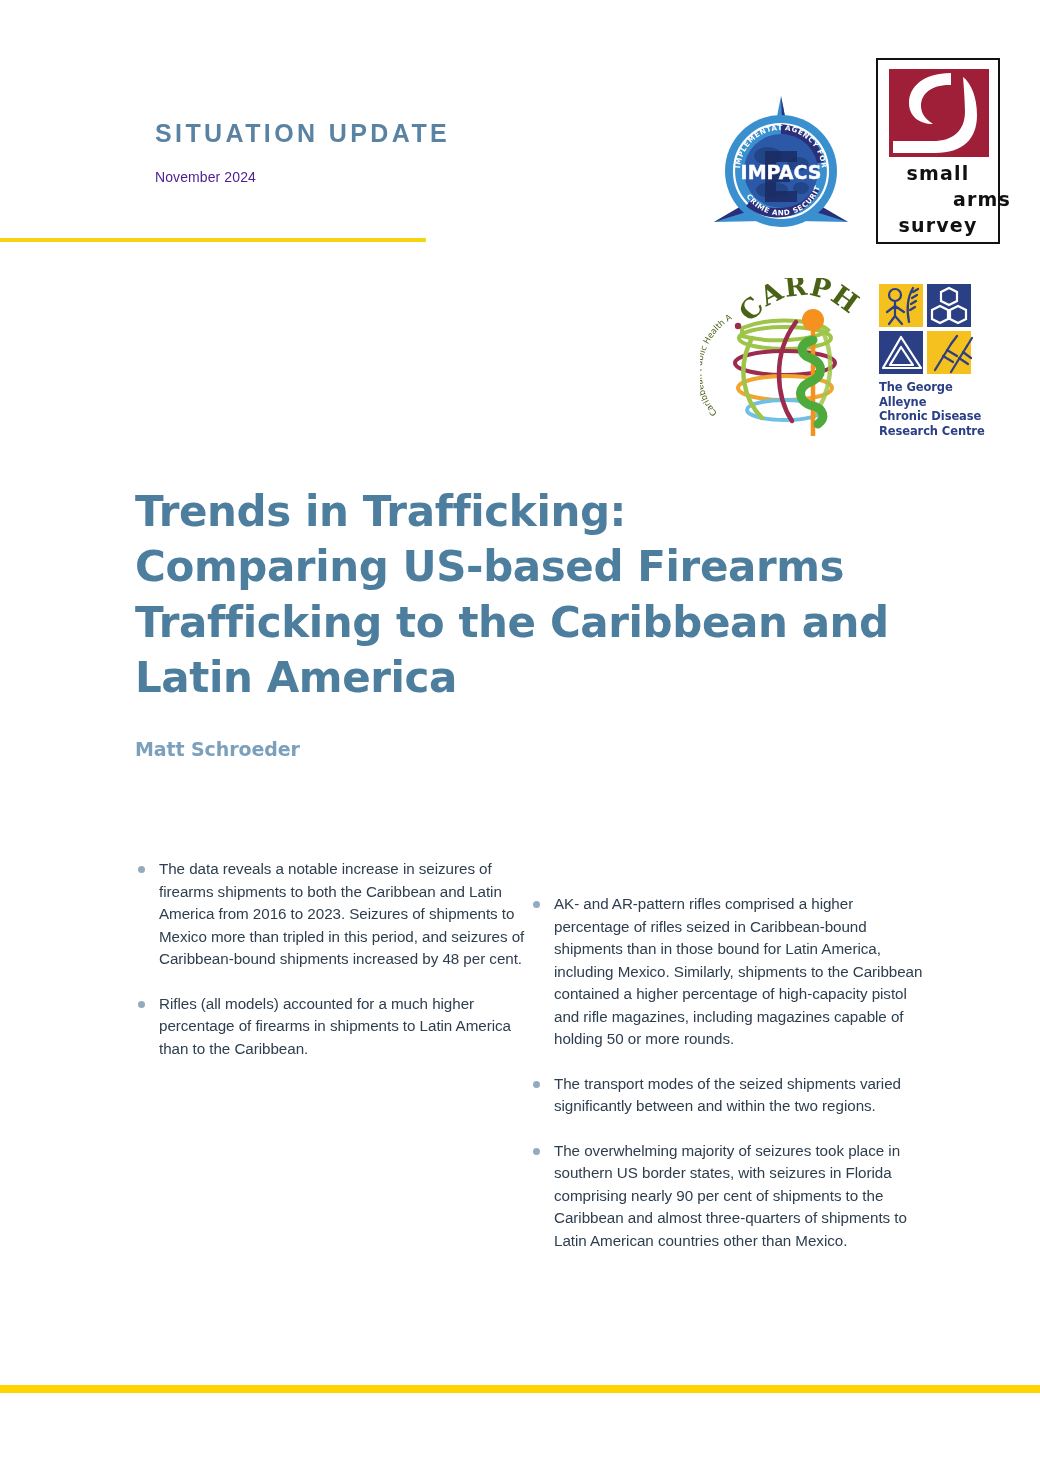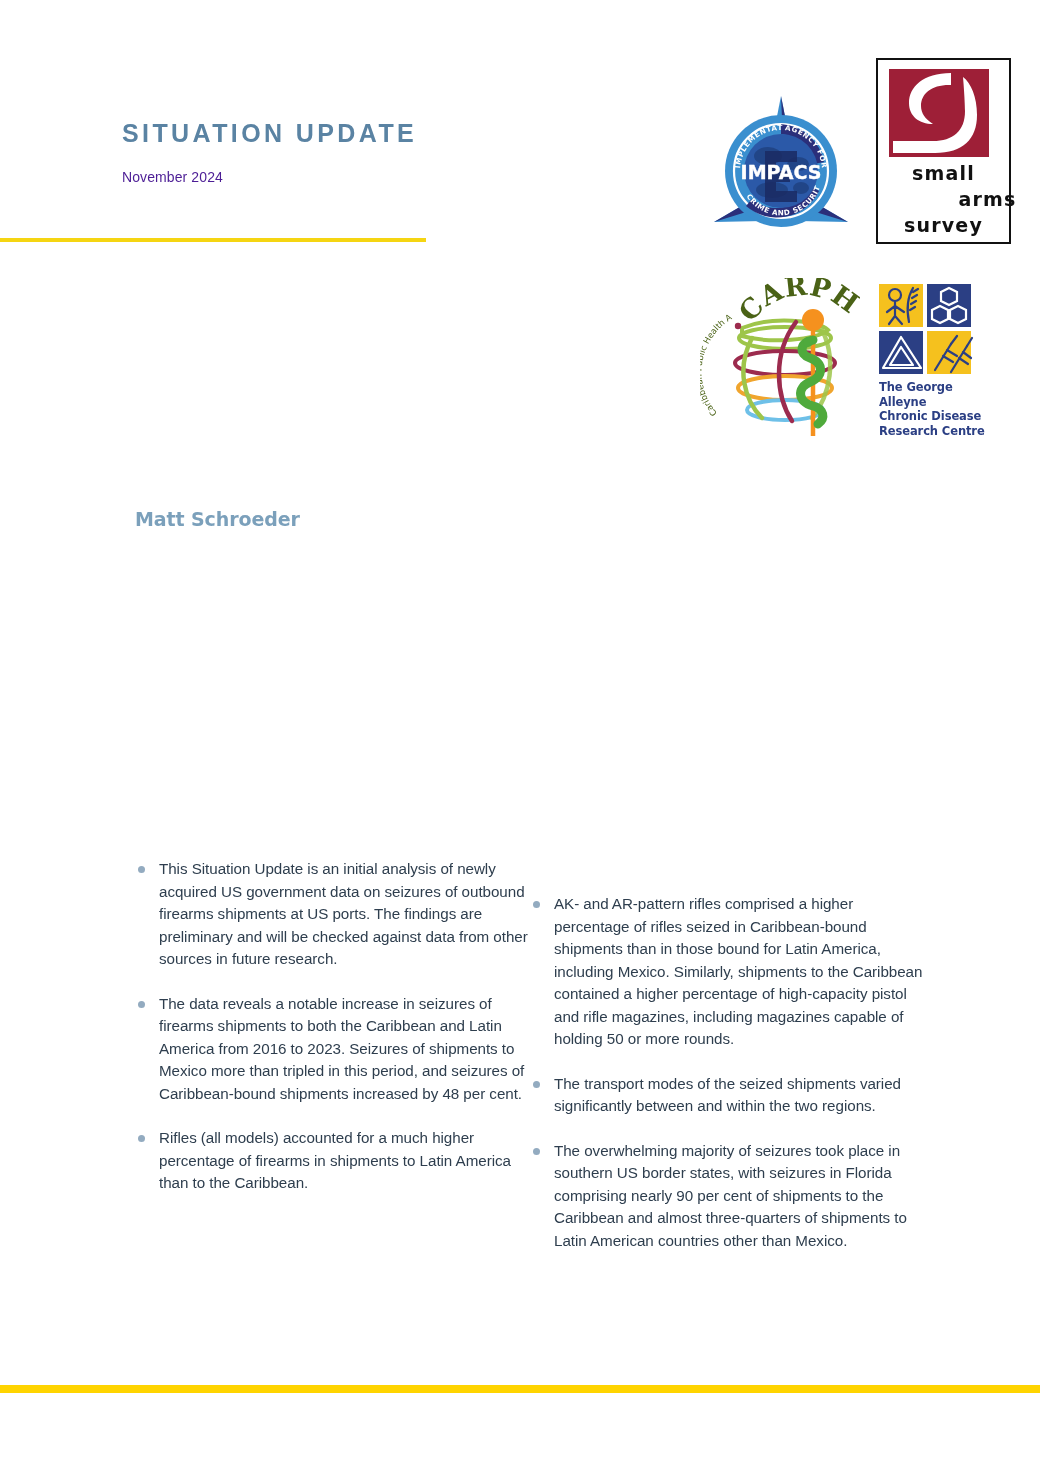--- a/index.html
+++ b/index.html
@@ -17,21 +17,21 @@
 
   .page {
     position: absolute;
     inset: 0;
     background: #ffffff;
   }
 
   
   .masthead {
     position: absolute;
-    left: 122px;
+    left: 155px;
     top: 120px;
     width: 560px;
   }
   .masthead-title {
     font-size: 25px;
     font-weight: bold;
     letter-spacing: 3.4px;
     color: #5a83a3;
     line-height: 1.1;
     font-family: "Liberation Sans", sans-serif;
@@ -71,21 +71,21 @@
     position: absolute;
     left: 0px;
     top: 36px;
     width: 150px;
     height: 150px;
   }
   .logo-sas {
     position: absolute;
     left: 170px;
     top: 0px;
-    width: 135px;
+    width: 124px;
     height: 186px;
     border: 2px solid #111111;
     background: #ffffff;
     box-sizing: border-box;
     padding-left: 12px;
   }
   .sas-mark {
     position: absolute;
     left: 11px;
     top: 9px;
@@ -143,21 +143,21 @@
   .doc-title {
     font-family: "DejaVu Sans", sans-serif;
     font-size: 42px;
     font-weight: bold;
     line-height: 1.32;
     color: #4d7e9e;
     letter-spacing: -0.4px;
     margin: 0;
   }
   .doc-author {
-    margin-top: 24px;
+    margin-top: 32px;
     font-family: "DejaVu Sans", sans-serif;
     font-size: 19px;
     font-weight: bold;
     color: #7ba0bb;
     letter-spacing: -0.1px;
   }
 
   
   .findings {
     position: absolute;
@@ -373,28 +373,33 @@
       </svg>
       <div class="gacdrc-text">
         <div>The George Alleyne</div>
         <div>Chronic Disease</div>
         <div>Research Centre</div>
       </div>
     </div>
   </div>
 
   <div class="title-block">
+    <h1 class="doc-title">
+      <span>Trends in Trafficking:</span><br>
+      <span>Comparing US-based Firearms</span><br>
+      <span>Trafficking to the Caribbean and</span><br>
+      <span>Latin America</span>
+    </h1>
     <div class="doc-author">Matt Schroeder</div>
   </div>
 
   <div class="findings">
     <div class="findings-cols">
       <div class="findings-col left">
         <ul class="bullets">
-          <li>This Situation Update is an initial analysis of newly acquired US government data on seizures of outbound firearms shipments at US ports. The findings are preliminary and will be checked against data from other sources in future research.</li>
           <li>The data reveals a notable increase in seizures of firearms shipments to both the Caribbean and Latin America from 2016 to 2023. Seizures of shipments to Mexico more than tripled in this period, and seizures of Caribbean-bound shipments increased by 48 per cent.</li>
           <li>Rifles (all models) accounted for a much higher percentage of firearms in shipments to Latin America than to the Caribbean.</li>
         </ul>
       </div>
       <div class="findings-col right">
         <ul class="bullets">
           <li>AK- and AR-pattern rifles comprised a higher percentage of rifles seized in Caribbean-bound shipments than in those bound for Latin America, including Mexico. Similarly, shipments to the Caribbean contained a higher percentage of high-capacity pistol and rifle magazines, including magazines capable of holding 50 or more rounds.</li>
           <li>The transport modes of the seized shipments varied significantly between and within the two regions.</li>
           <li>The overwhelming majority of seizures took place in southern US border states, with seizures in Florida comprising nearly 90 per cent of shipments to the Caribbean and almost three-quarters of shipments to Latin American countries other than Mexico.</li>
         </ul>

